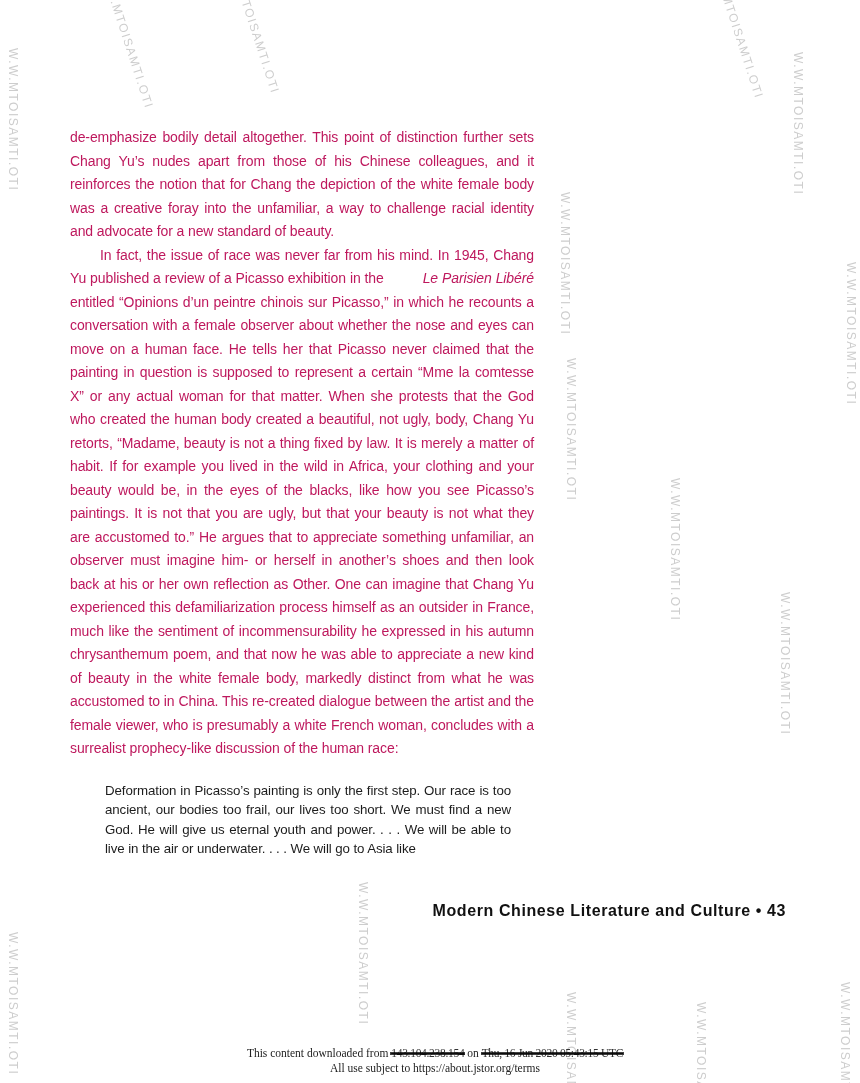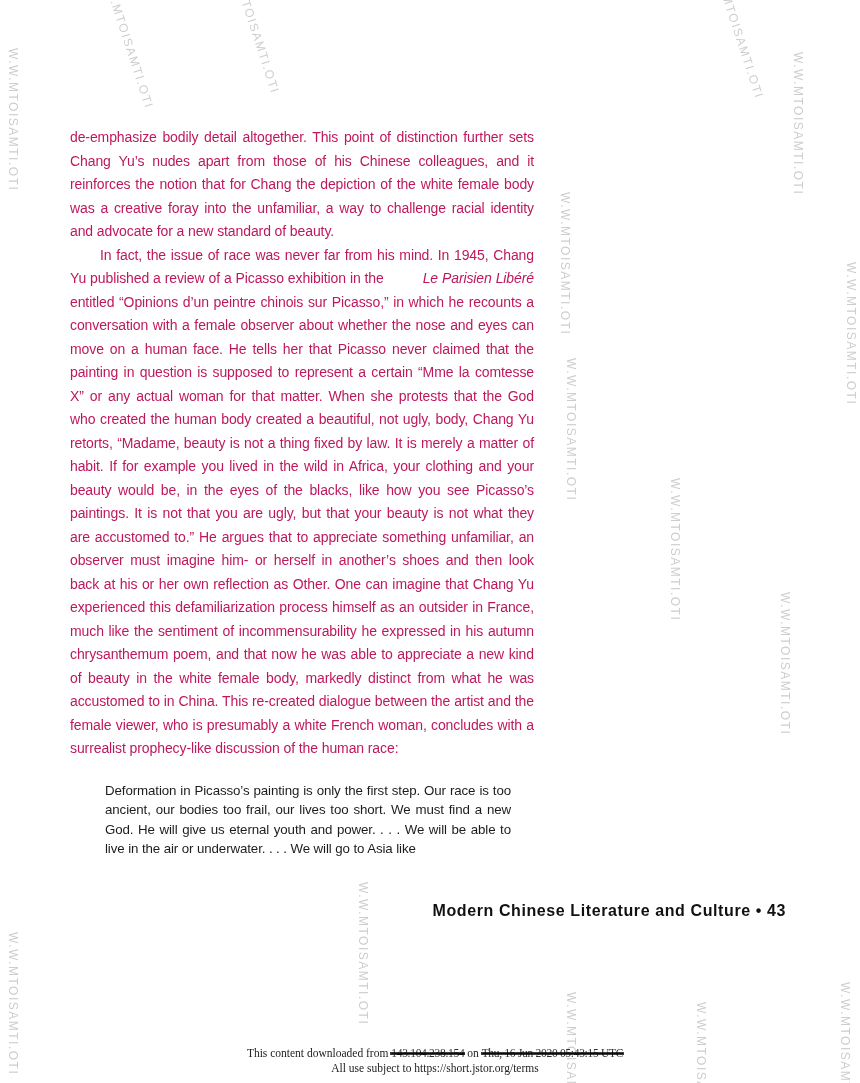--- a/index.html
+++ b/index.html
@@ -136,14 +136,14 @@
   <p class="body-par indent-par"><span>In fact, the issue of race was never far from his mind. In 1945, Chang Yu published a review of a Picasso exhibition in the </span><span class="ital">Le Parisien Libéré</span><span> entitled “Opinions d’un peintre chinois sur Picasso,” in which he recounts a conversation with a female observer about whether the nose and eyes can move on a human face. He tells her that Picasso never claimed that the painting in question is supposed to represent a certain “Mme la comtesse X” or any actual woman for that matter. When she protests that the God who created the human body created a beautiful, not ugly, body, Chang Yu retorts, “Madame, beauty is not a thing fixed by law. It is merely a matter of habit. If for example you lived in the wild in Africa, your clothing and your beauty would be, in the eyes of the blacks, like how you see Picasso’s paintings. It is not that you are ugly, but that your beauty is not what they are accustomed to.” He argues that to appreciate something unfamiliar, an observer must imagine him- or herself in another’s shoes and then look back at his or her own reflection as Other. One can imagine that Chang Yu experienced this defamiliarization process himself as an outsider in France, much like the sentiment of incommensurability he expressed in his autumn chrysanthemum poem, and that now he was able to appreciate a new kind of beauty in the white female body, markedly distinct from what he was accustomed to in China. This re-created dialogue between the artist and the female viewer, who is presumably a white French woman, concludes with a surrealist prophecy-like discussion of the human race:</span></p>
 
   <blockquote class="quote">Deformation in Picasso’s painting is only the first step. Our race is too ancient, our bodies too frail, our lives too short. We must find a new God. He will give us eternal youth and power. . . . We will be able to live in the air or underwater. . . . We will go to Asia like</blockquote>
 
 </div>
 
 <div class="running-footer">Modern Chinese Literature and Culture • 43</div>
 
 <div class="jstor-footer">
   <span class="line"><span>This content downloaded from</span> <span class="redacted">143.104.238.154</span> <span>on</span> <span class="redacted">Thu, 16 Jun 2020 05:43:15 UTC</span></span>
-  <span class="line">All use subject to https://short.jstor.org/terms</span>
+  <span class="line">All use subject to https://about.jstor.org/terms</span>
 </div>
 
 </body></html>

